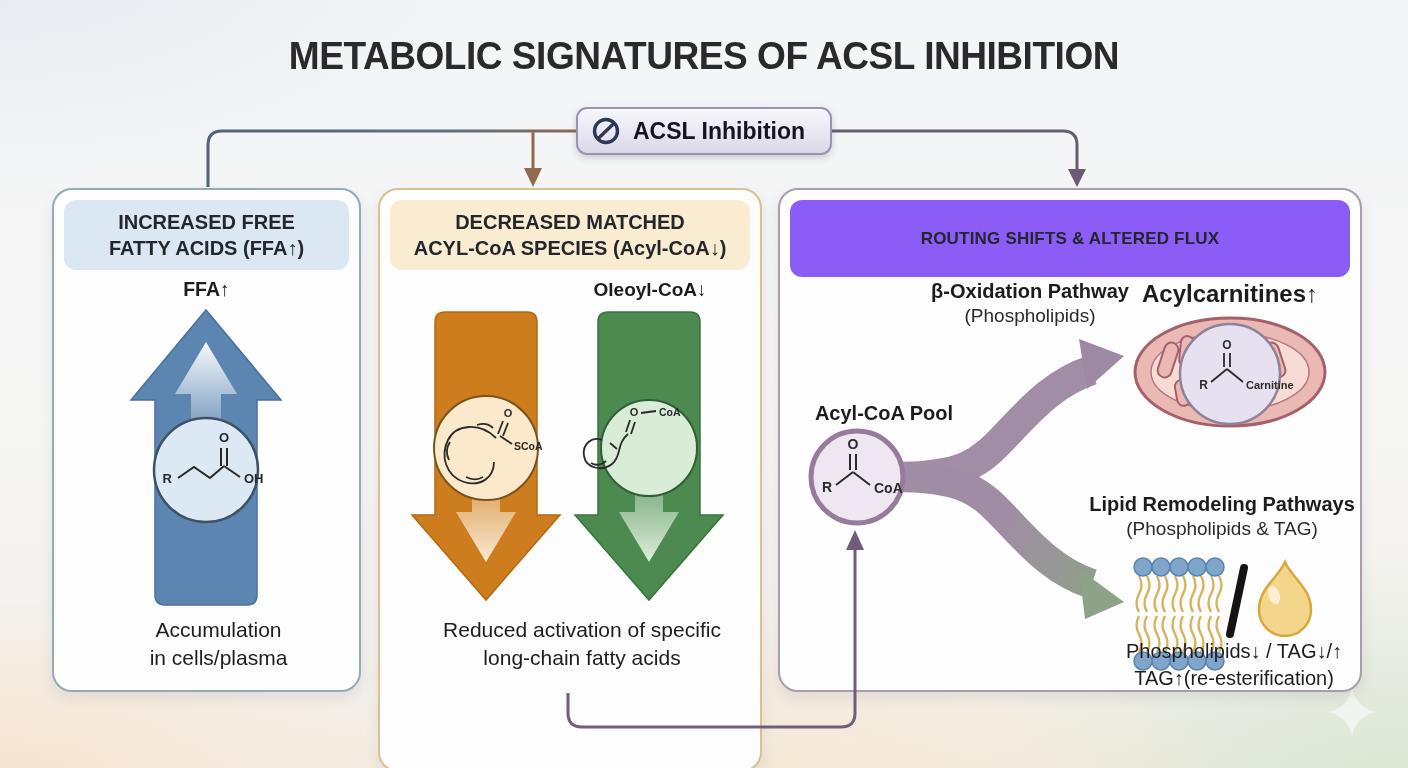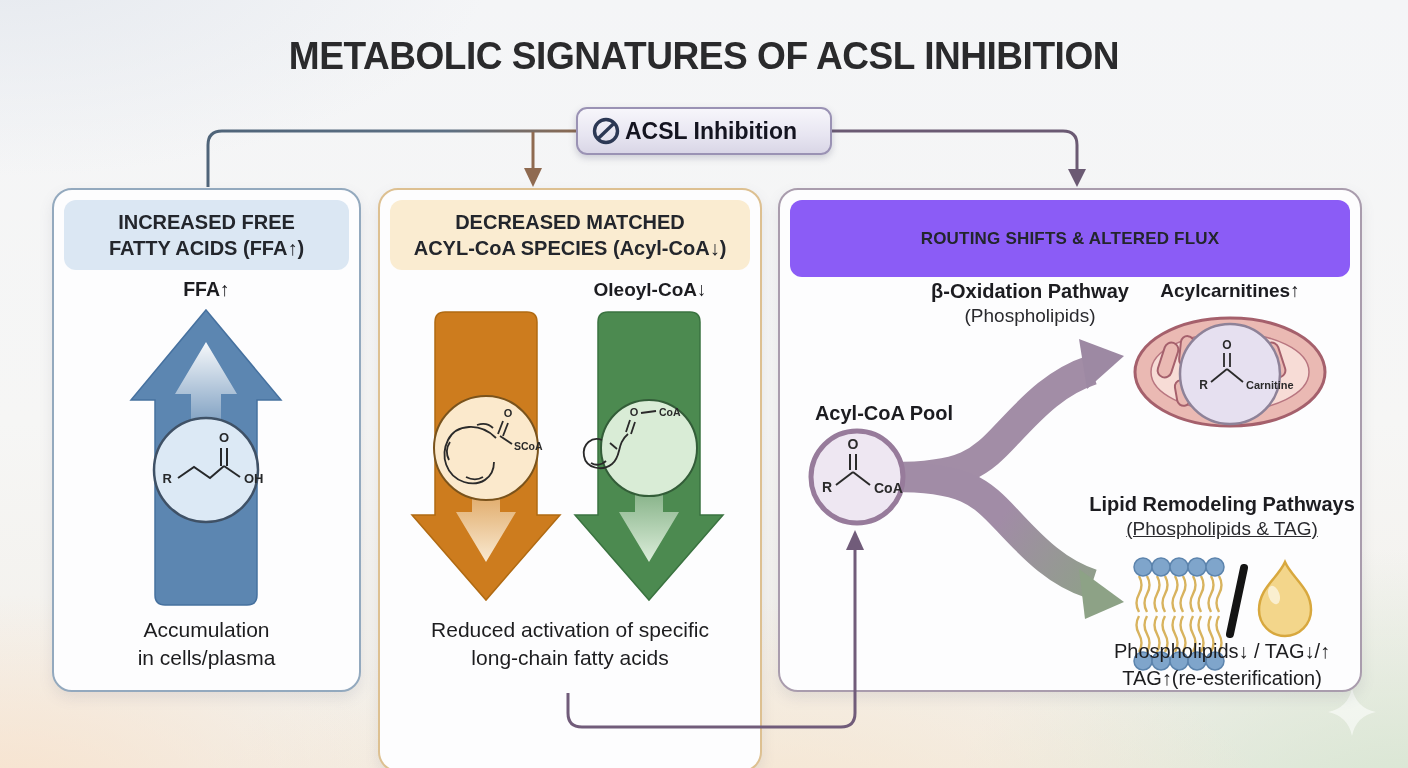--- a/index.html
+++ b/index.html
@@ -11,39 +11,39 @@
       radial-gradient(55% 45% at 52% 110%, rgba(247,228,204,0.95), rgba(247,228,204,0) 72%),
       radial-gradient(45% 48% at 100% 106%, rgba(214,229,209,0.98), rgba(214,229,209,0) 72%),
       radial-gradient(50% 40% at 0% -5%, rgba(228,232,238,0.9), rgba(228,232,238,0) 70%),
       linear-gradient(180deg,#f4f5f7 0%,#f6f6f5 55%,#f2efe9 100%);
   }
   .abs{position:absolute;}
   #title{top:34px;left:0;width:100%;text-align:center;}
   #title span{display:inline-block;transform:scaleX(0.95);font-size:39px;font-weight:800;color:#2a2a2c;letter-spacing:-0.5px;}
   
   #badge{left:576px;top:107px;width:256px;height:48px;box-sizing:border-box;z-index:6;
-    display:flex;align-items:center;gap:4px;padding-left:13px;
+    display:flex;align-items:center;gap:12px;padding-left:13px;
     background:linear-gradient(180deg,#f7f6fb 0%,#e7e5f1 60%,#d9d6e6 100%);
     border:2px solid #9a92b4;border-radius:11px;box-shadow:0 3px 7px rgba(80,80,110,0.25);}
   #badge .label{font-size:23px;font-weight:700;color:#141420;}
   
   .panel{position:absolute;box-sizing:border-box;background:#fdfdfe;border-radius:20px;
     box-shadow:0 6px 14px rgba(100,100,120,0.13);z-index:2;}
   #panel-ffa{left:52px;top:188px;width:309px;height:504px;border:2px solid #93a9be;}
   #panel-acylcoa{left:378px;top:188px;width:384px;height:584px;border:2px solid #ddc091;}
   #panel-routing{left:778px;top:188px;width:584px;height:504px;border:2px solid #a99cad;}
   .pill{position:absolute;left:10px;right:10px;top:10px;border-radius:12px;
     display:flex;flex-direction:column;justify-content:center;align-items:center;
     text-align:center;font-weight:700;color:#23262c;}
   #panel-ffa .pill{height:70px;background:#dbe7f3;font-size:20px;line-height:1.32;}
   #panel-acylcoa .pill{height:70px;background:#faecd1;font-size:20px;line-height:1.32;}
   #panel-routing .pill{height:77px;background:#8b5cf6;font-size:17px;letter-spacing:0.2px;}
   .blabel{position:absolute;text-align:center;font-weight:700;color:#1c1c20;font-size:19.5px;}
   .sublabel{position:absolute;text-align:center;font-weight:400;color:#2a2a2e;font-size:19px;}
-  .caption{position:absolute;text-align:center;font-weight:400;color:#1d1d1f;font-size:21px;line-height:1.33;}
+  .caption{position:absolute;text-align:center;font-weight:400;color:#1d1d1f;font-size:21px;line-height:1.33;padding-left:12px;}
   .figure{position:absolute;left:0;top:0;pointer-events:none;}
   #connectors{left:0;top:0;z-index:5;pointer-events:none;}
   #sparkle{left:1322px;top:682px;z-index:1;}
 </style>
 </head>
 <body>
 
 <div class="abs" id="title">
   <span>METABOLIC SIGNATURES OF ACSL INHIBITION</span>
 </div>
@@ -178,24 +178,24 @@
     <div>Reduced activation of specific</div>
     <div>long-chain fatty acids</div>
   </div>
 </div>
 
 <div class="panel" id="panel-routing">
   <div class="pill">ROUTING SHIFTS &amp; ALTERED FLUX</div>
 
   <div class="blabel" style="left:120px;width:260px;top:90px;font-size:20px;">β-Oxidation Pathway</div>
   <div class="sublabel" style="left:120px;width:260px;top:115px;">(Phospholipids)</div>
-  <div class="blabel" style="left:335px;width:230px;top:90px;font-size:19px;">Acylcarnitines↑</div>
+  <div class="blabel" style="left:335px;width:230px;top:90px;font-size:24px;">Acylcarnitines↑</div>
   <div class="blabel" style="left:0px;width:160px;top:212px;font-size:20px;padding-left:24px;">Acyl-CoA Pool</div>
   <div class="blabel" style="left:302px;width:280px;top:303px;font-size:20px;">Lipid Remodeling Pathways</div>
-  <div class="sublabel" style="left:302px;width:280px;top:328px;text-decoration:underline;">(Phospholipids &amp; TAG)</div>
+  <div class="sublabel" style="left:302px;width:280px;top:328px;">(Phospholipids &amp; TAG)</div>
 
   <svg class="figure" width="580" height="500" viewBox="0 0 580 500">
     <defs>
       <linearGradient id="branchGrad" gradientUnits="userSpaceOnUse" x1="220" y1="330" x2="330" y2="405">
         <stop offset="0" stop-color="#A18CA6"></stop>
         <stop offset="1" stop-color="#8DA286"></stop>
       </linearGradient>
       <path id="tail" d="M0 0 q5 9 0 18 q-5 9 0 18" stroke="#d8b35e" stroke-width="2.4" fill="none"></path>
     </defs>
 

